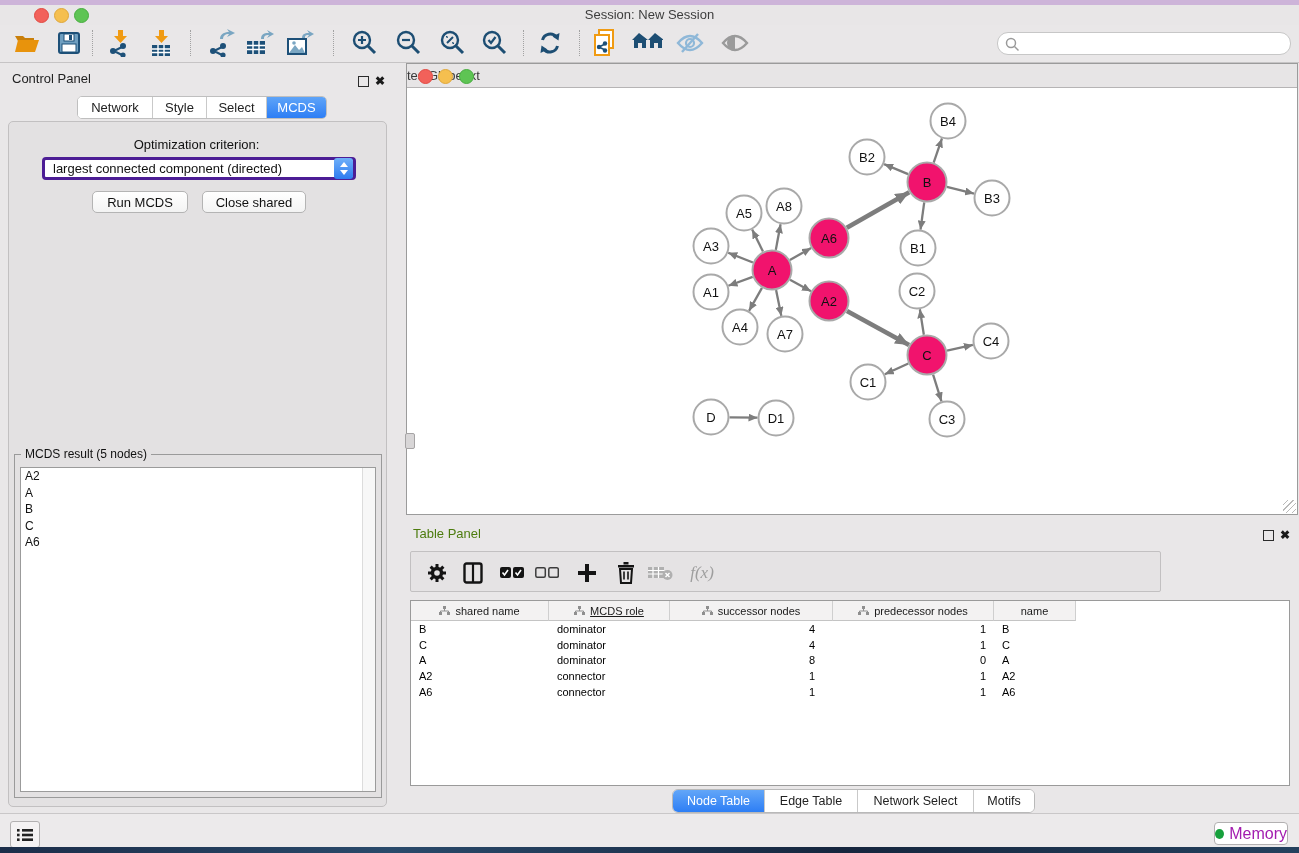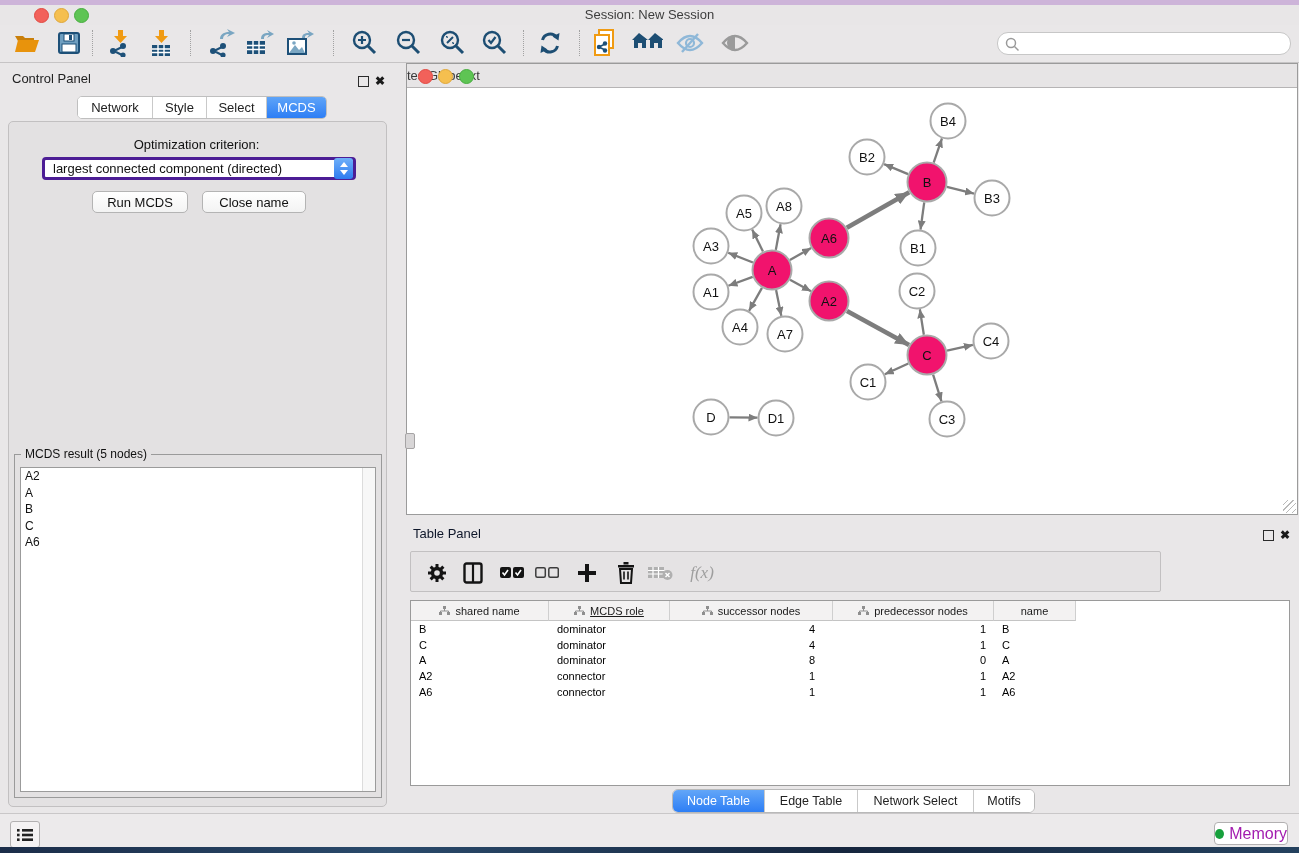--- a/index.html
+++ b/index.html
@@ -53,21 +53,21 @@
   #net-titlebar{position:absolute;left:0;top:0;right:0;height:23px;background:#e7e5e6;border-bottom:1px solid #b6b4b5}
   #net-titlebar .title{width:100%;text-align:left;line-height:23px;font-size:13px;color:#3a3a3a}
   #net-canvas{position:absolute;left:0;top:24px;right:0;bottom:0;background:#fff;overflow:hidden}
   #net-splitter{left:405px;top:433px;width:8px;height:14px;background:#d8d6d7;border:1px solid #a6a4a5;border-radius:2px}
   #net-grip{position:absolute;right:1px;bottom:1px;width:13px;height:13px;
      background:repeating-linear-gradient(135deg,transparent 0 3px,#b9b9b9 3px 4px)}
   .edge{stroke:#7d7d7d;stroke-width:2.3px}
   .edge.thick{stroke-width:4.6px}
   .node-label{font-family:"Liberation Sans",sans-serif;font-size:13px;fill:#111}
   
-  #tp-title{left:413px;top:526px;font-size:13px;color:#0f172a}
+  #tp-title{left:413px;top:526px;font-size:13px;color:#4d7c0f}
   #tp-toolbar{left:410px;top:551px;width:751px;height:41px;background:#e5e3e4;border:1px solid #c2c0c1;border-radius:2px;box-sizing:border-box}
   .tp-icon{position:absolute;top:7px;width:30px;height:28px;display:flex;align-items:center;justify-content:center}
   .fx-text{font-family:"Liberation Serif",serif;font-style:italic;font-size:17px;color:#9e9e9e}
   #node-table{left:410px;top:600px;width:880px;height:186px;background:#fff;border:1px solid #9a9a9a;box-sizing:border-box;overflow:hidden}
   #thead-row{display:flex;height:20px}
   .hcell{display:flex;align-items:center;justify-content:center;gap:5px;font-size:11px;color:#1a1a1a;
      background:#f3f2f2;border-right:1px solid #cfcfcf;border-bottom:1px solid #c4c4c4;box-sizing:border-box}
   .hfill{flex:1;background:#fff}
   .trow{display:flex;height:15.8px;align-items:center}
   .tcell{font-size:11px;color:#000;box-sizing:border-box;white-space:nowrap;overflow:hidden}
@@ -258,21 +258,21 @@
 <div id="cp-box" class="abs"></div>
 <div id="opt-label" class="abs">Optimization criterion:</div>
 <div id="criterion-select" class="abs">
   <span class="sel-text">largest connected component (directed)</span>
   <span id="sel-stepper">
       <span class="chev-up"></span>
       <span class="chev-down"></span>
     </span>
 </div>
 <button class="push-btn" style="left:92px;top:191px;width:96px">Run MCDS</button>
-<button class="push-btn" style="left:202px;top:191px;width:104px">Close name</button>
+<button class="push-btn" style="left:202px;top:191px;width:104px">Close shared</button>
 <div id="mcds-fieldset" class="abs">
   <span id="mcds-legend">MCDS result (5 nodes)</span>
   <div id="mcds-list">
     <div class="mcds-item">A2</div>
       <div class="mcds-item">A</div>
       <div class="mcds-item">B</div>
       <div class="mcds-item">C</div>
       <div class="mcds-item">A6</div>
       <div id="mcds-scroll"></div>
   </div>

